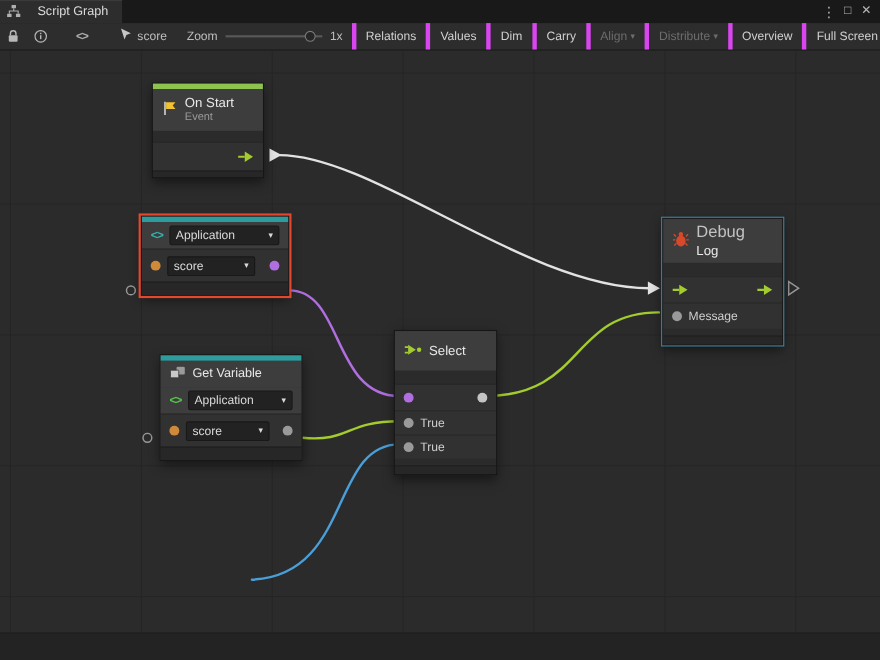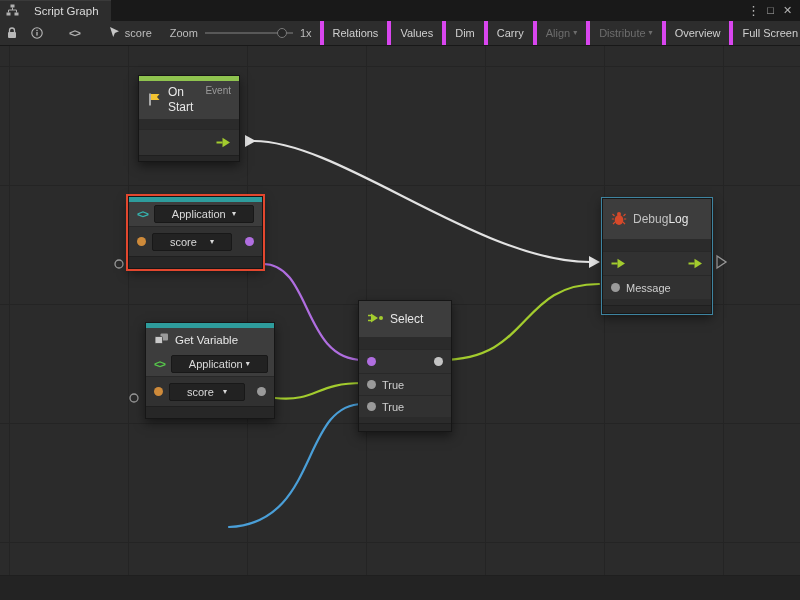--- a/index.html
+++ b/index.html
@@ -55,35 +55,35 @@
     box-shadow:0 4px 10px rgba(0,0,0,.5)}
   .sel-red{outline:2px solid var(--selection-red,#E3472E)}
   .sel-blue{outline:1px solid var(--selection-blue,#3E84A0)}
   .strip{height:5px}
   .strip.green{background:var(--strip-green,#8FC34F)}
   .strip.teal{background:var(--strip-teal,#2E9C9C)}
   .hdr,.hrow{background:#3d3d3d;display:flex;align-items:center;gap:6px;padding:0 8px}
   .prow{background:#313131;display:flex;align-items:center;gap:6px;padding:0 8px;border-top:1px solid #282828}
   .spacer{background:#2b2b2b}
   .ftr{background:#272727;border-top:1px solid #1f1f1f}
-  .tcol{display:flex;flex-direction:row;justify-content:flex-start;line-height:1.25}
+  .tcol{display:flex;flex-direction:column;justify-content:flex-start;line-height:1.25}
   .title{font-size:12px;color:#e8e8e8}
   .title.sm{font-size:11.5px}
   .subtitle{font-size:10px;color:#9a9a9a}
-  .subtitle2{font-size:12px;color:#c2c2c2}
+  .subtitle2{font-size:15px;color:#c2c2c2}
   .plabel{font-size:11px;color:#cfcfcf}
   .dot{width:9px;height:9px;border-radius:50%;flex:0 0 auto}
   .dot.orange{background:var(--port-orange,#CE8A3A)}
   .dot.purple{background:var(--port-purple,#B06EE0)}
   .dot.gray{background:var(--port-gray,#9A9A9A)}
   .dot.cyan{background:var(--port-cyan,#6FE8CD)}
   .dot.light{background:#c4c4c4}
   .mla{margin-left:auto}
   .dd{display:flex;align-items:center;justify-content:space-between;background:#222;
-    border:1px solid #181818;border-radius:2px;height:18px;padding:0 17px;font-size:11px;color:#dadada}
+    border:1px solid #181818;border-radius:2px;height:18px;padding:0 5px;font-size:11px;color:#dadada}
   .valbox{display:inline-flex;align-items:center;background:#222;border:1px solid #181818;border-radius:2px;
     height:17px;min-width:22px;padding:0 5px;margin-left:6px;font-size:11px;color:#e0e0e0}
   .int-circle{width:13px;height:13px;border-radius:50%;background:var(--port-cyan,#6FE8CD);flex:0 0 auto}
   .arrow-ic{display:flex;align-items:center;flex:0 0 auto}
   .arr-l{stroke:var(--wire-lime,#A3CC2E);stroke-width:2;fill:none}
   .arr-f{fill:var(--wire-lime,#A3CC2E)}
   .sel-ic-l{stroke:var(--wire-lime,#A3CC2E);stroke-width:1.6;fill:none}
   .sel-ic-f{fill:var(--wire-lime,#A3CC2E)}
 </style>
 </head>

